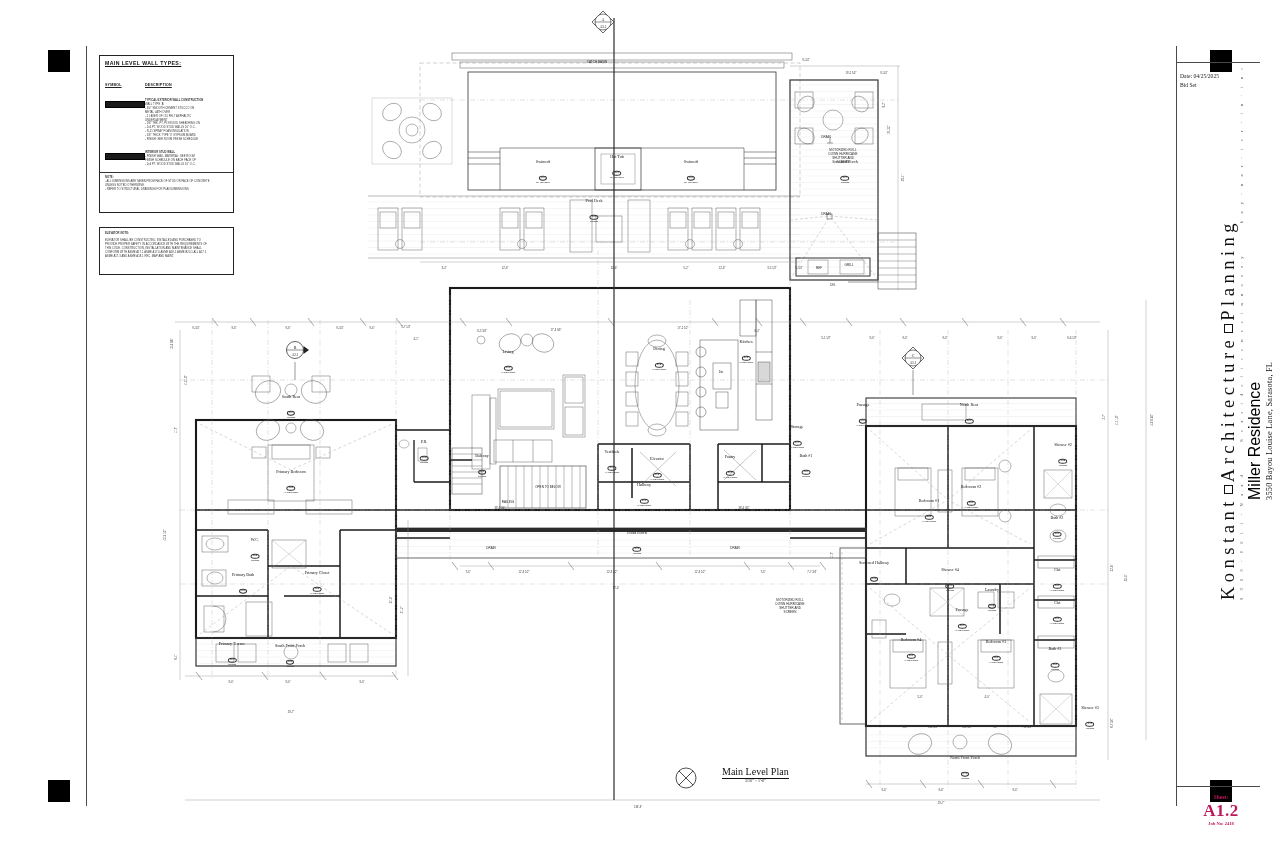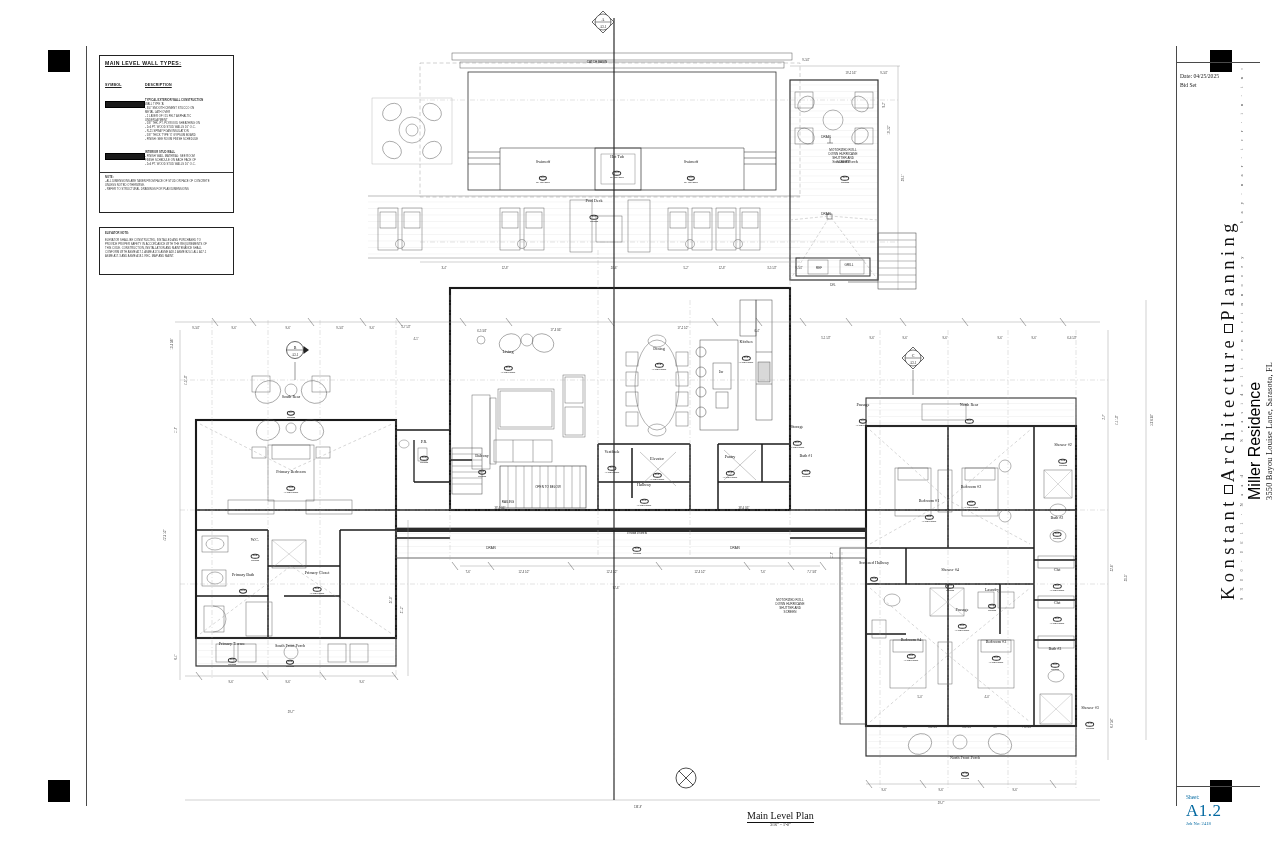--- a/index.html
+++ b/index.html
@@ -22,21 +22,21 @@
   .legsep{height:1px;background:#333;}
 
   
   .tb-rot{position:absolute;transform-origin:0 0;transform:rotate(-90deg);white-space:nowrap;}
   .firm{font-family:"Liberation Serif",serif;font-size:18.5px;letter-spacing:4.5px;color:#111;font-weight:500;}
   .firm-sub{font-family:"Liberation Serif",serif;font-size:4.4px;letter-spacing:3.1px;color:#555;}
   .addr{font-family:"Liberation Serif",serif;font-size:8.4px;color:#111;letter-spacing:.2px;}
   .sqr{display:inline-block;width:7px;height:7px;border:1.4px solid #111;vertical-align:middle;margin:0 3px 2px 3px;}
 
   .datebox{position:absolute;font-family:"Liberation Serif",serif;font-size:5.6px;color:#222;line-height:1.55;}
-  .sheetbox{position:absolute;font-family:"Liberation Serif",serif;color:#0369a1;}
+  .sheetbox{position:absolute;text-align:center;font-family:"Liberation Serif",serif;color:#be185d;font-weight:bold;}
   .sheetbox .sh-l{font-size:5.4px;}
   .sheetbox .sh-n{font-size:17px;letter-spacing:.5px;margin:1px 0 0 0;}
   .sheetbox .sh-j{font-size:4.6px;}
 
   
   #plan{position:absolute;left:0;top:0;width:1280px;height:853px;}
   #plan svg{position:absolute;left:0;top:0;}
 
   
   .rlabel{position:absolute;transform:translate(-50%,-50%);text-align:center;white-space:nowrap;pointer-events:none;}
@@ -148,21 +148,21 @@
   </div>
   <div class="tb-rot" style="left:1246px;top:500px;">Miller Residence</div>
   <div class="tb-rot" style="left:1258px;top:500px;"><span class="addr">3550 Bayou Louise Lane, Sarasota, FL</span></div>
 
   <div class="sheetbox" style="left:1186px;top:794px;width:70px;">
     <div class="sh-l">Sheet:</div>
     <div class="sh-n">A1.2</div>
     <div class="sh-j"><span>Job No:</span> <span>2418</span></div>
   </div>
 
-  <div class="plantitle" style="left:747px;top:766px;margin-top:44px;">
+  <div class="plantitle" style="left:722px;top:766px;">
     <span style="border-bottom:1.1px solid #111;padding-bottom:1px;">Main Level Plan</span>
     <span class="sc">3/16" = 1'-0"</span>
   </div>
 
   <div id="plan">
     <svg width="1280" height="853">
       <defs>
         <pattern id="tile" width="7" height="7" patternUnits="userSpaceOnUse" patternTransform="rotate(0)">
           <path d="M0 0 H7 M0 0 V7" stroke="#c9c9c9" stroke-width="0.35" fill="none"></path>
         </pattern>

